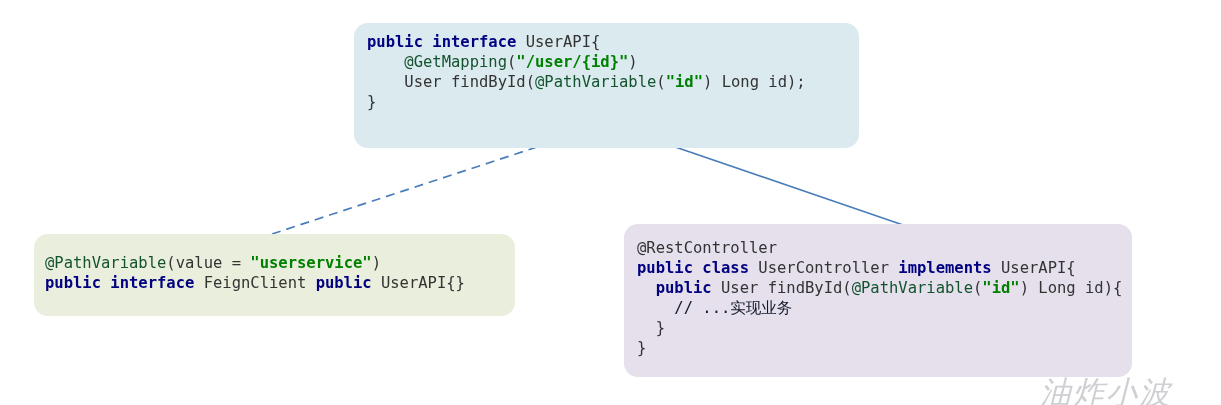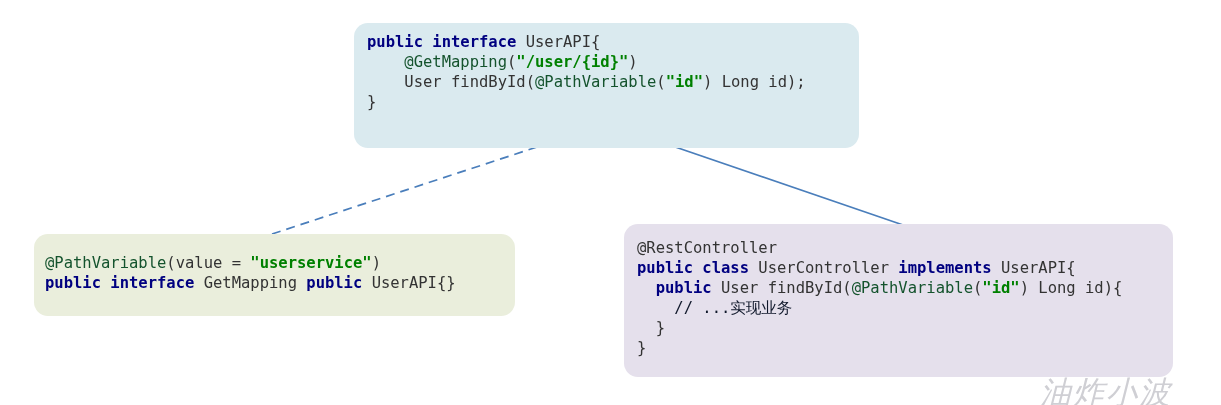--- a/index.html
+++ b/index.html
@@ -66,21 +66,21 @@
     height: 82px;
     background: #eaeedc;
   }
   #box-client .code-body {
     padding: 19px 0 0 11px;
   }
 
   #box-controller {
     left: 624px;
     top: 224px;
-    width: 549px;
+    width: 508px;
     height: 153px;
     background: #e5e0ec;
   }
   #box-controller .code-body {
     padding: 14px 0 0 13px;
   }
 
   
   .kw  { color: #000080; font-weight: bold; }
   .ann { color: #14532d; }
@@ -117,21 +117,21 @@
     <line x1="272" y1="234" x2="601" y2="126" stroke="#4a7ebb" stroke-width="1.7" stroke-dasharray="9 6" marker-end="url(#arrowhead)"></line>
 
     <line x1="906" y1="226" x2="614" y2="126" stroke="#4a7ebb" stroke-width="1.7" marker-end="url(#arrowhead)"></line>
   </svg>
 
   <div class="code-box" id="box-api">
     <div class="code-body"><div><span class="kw">public interface </span><span class="pln">UserAPI{</span></div><div><span class="pln">    </span><span class="ann">@GetMapping</span><span class="pln">(</span><span class="str">"/user/{id}"</span><span class="pln">)</span></div><div><span class="pln">    User findById(</span><span class="ann">@PathVariable</span><span class="pln">(</span><span class="str">"id"</span><span class="pln">) Long id);</span></div><div><span class="pln">}</span></div></div>
   </div>
 
   <div class="code-box" id="box-client">
-    <div class="code-body"><div><span class="ann">@PathVariable</span><span class="pln">(value = </span><span class="str">"userservice"</span><span class="pln">)</span></div><div><span class="kw">public interface </span><span class="pln">GetMapping </span><span class="kw">public </span><span class="pln">UserAPI{}</span></div></div>
+    <div class="code-body"><div><span class="ann">@PathVariable</span><span class="pln">(value = </span><span class="str">"userservice"</span><span class="pln">)</span></div><div><span class="kw">public interface </span><span class="pln">FeignClient </span><span class="kw">public </span><span class="pln">UserAPI{}</span></div></div>
   </div>
 
   <div class="code-box" id="box-controller">
     <div class="code-body"><div><span class="pln">@RestController</span></div><div><span class="kw">public class </span><span class="pln">UserController </span><span class="kw">implements </span><span class="pln">UserAPI{</span></div><div><span class="pln">  </span><span class="kw">public </span><span class="pln">User findById(</span><span class="ann">@PathVariable</span><span class="pln">(</span><span class="str">"id"</span><span class="pln">) Long id){</span></div><div><span class="pln">    </span><span class="cmt">// ...实现业务</span></div><div><span class="pln">  }</span></div><div><span class="pln">}</span></div></div>
   </div>
 
   <div id="watermark">油炸小波</div>
 
 </div>
 

